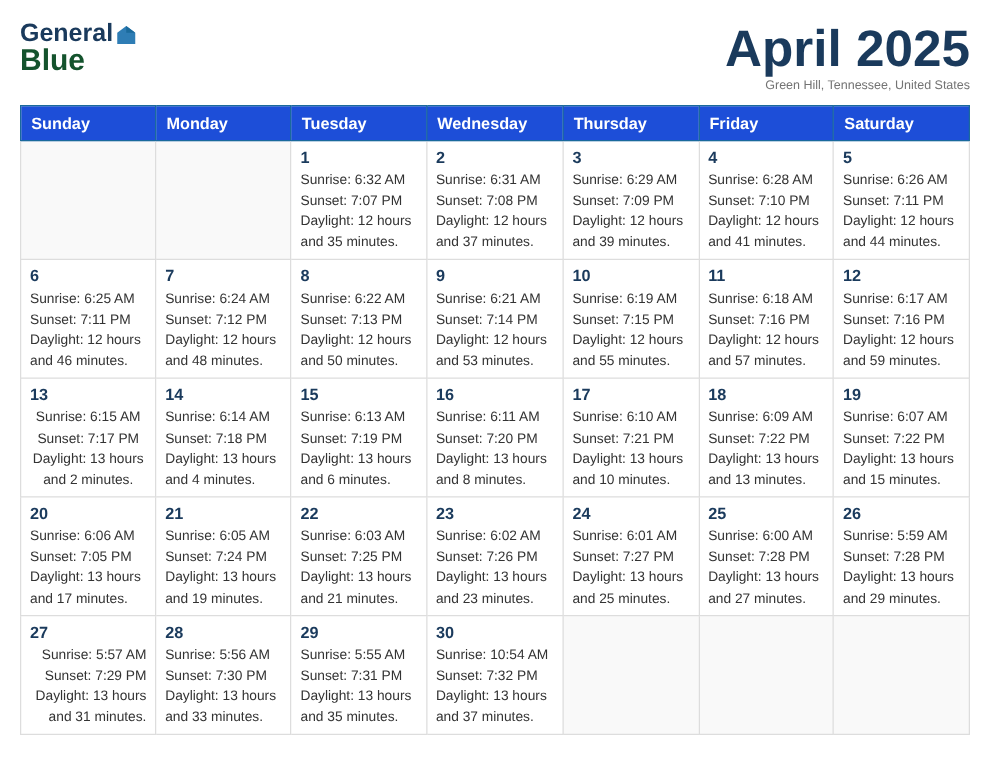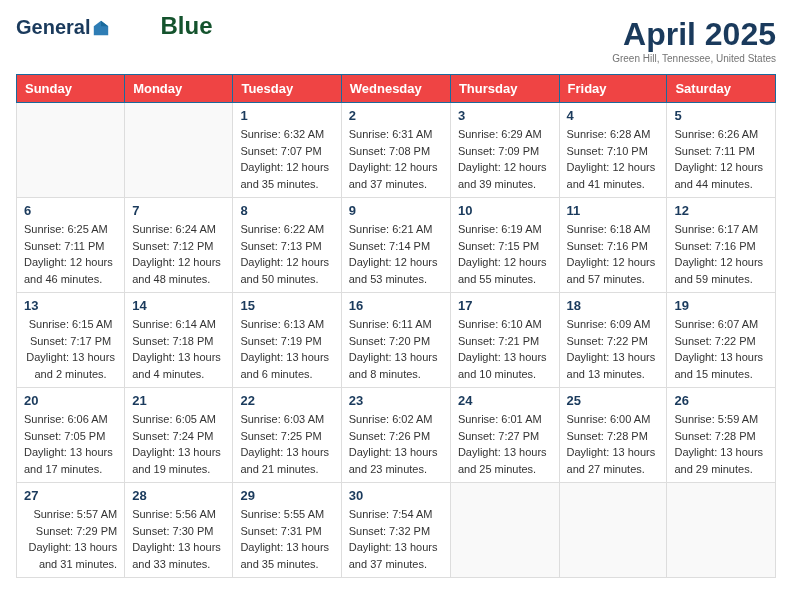--- a/index.html
+++ b/index.html
@@ -11,56 +11,55 @@
       padding: 16px;
     }
     .header {
       display: flex;
       justify-content: space-between;
       align-items: flex-start;
       margin-bottom: 10px;
     }
     .logo {
       display: flex;
-      flex-direction: row;
+      flex-direction: column;
       align-items: flex-start;
-      gap: 48px;
     }
     .logo-text {
       display: flex;
       align-items: center;
       font-size: 20px;
       font-weight: bold;
       color: #1a3a5c;
     }
     .logo-icon {
       width: 18px;
       height: 18px;
       margin-left: 2px;
       margin-right: 2px;
     }
     .title-area {
       text-align: right;
     }
     .calendar-title {
-      font-size: 32px;
+      font-size: 41px;
       font-weight: bold;
       color: #1a3a5c;
     }
     .calendar-subtitle {
       font-size: 10px;
       color: #737373;
     }
     .calendar {
       width: 100%;
       border-collapse: collapse;
       border: 1px solid #ccc;
     }
     .calendar th {
-      background: #ef4444;
+      background: #1d4ed8;
       color: #fff;
       font-size: 13px;
       font-weight: bold;
       padding: 6px 8px;
       text-align: left;
       border: 1px solid #1a6a9c;
     }
     .calendar td {
       vertical-align: top;
       border: 1px solid #ddd;
@@ -303,21 +302,21 @@
 Daylight: 13 hours and 33 minutes.</div>
         </td>
         <td>
           <span class="day-number">29</span>
           <div class="day-info" style="white-space: pre-line;">Sunrise: 5:55 AM
 Sunset: 7:31 PM
 Daylight: 13 hours and 35 minutes.</div>
         </td>
         <td>
           <span class="day-number">30</span>
-          <div class="day-info" style="white-space: pre-line;">Sunrise: 7:54 AM
+          <div class="day-info" style="white-space: pre-line;">Sunrise: 10:54 AM
 Sunset: 7:32 PM
 Daylight: 13 hours and 37 minutes.</div>
         </td>
         <td class="empty"></td>
         <td class="empty"></td>
         <td class="empty"></td>
       </tr>
     </tbody>
 </table>
 

